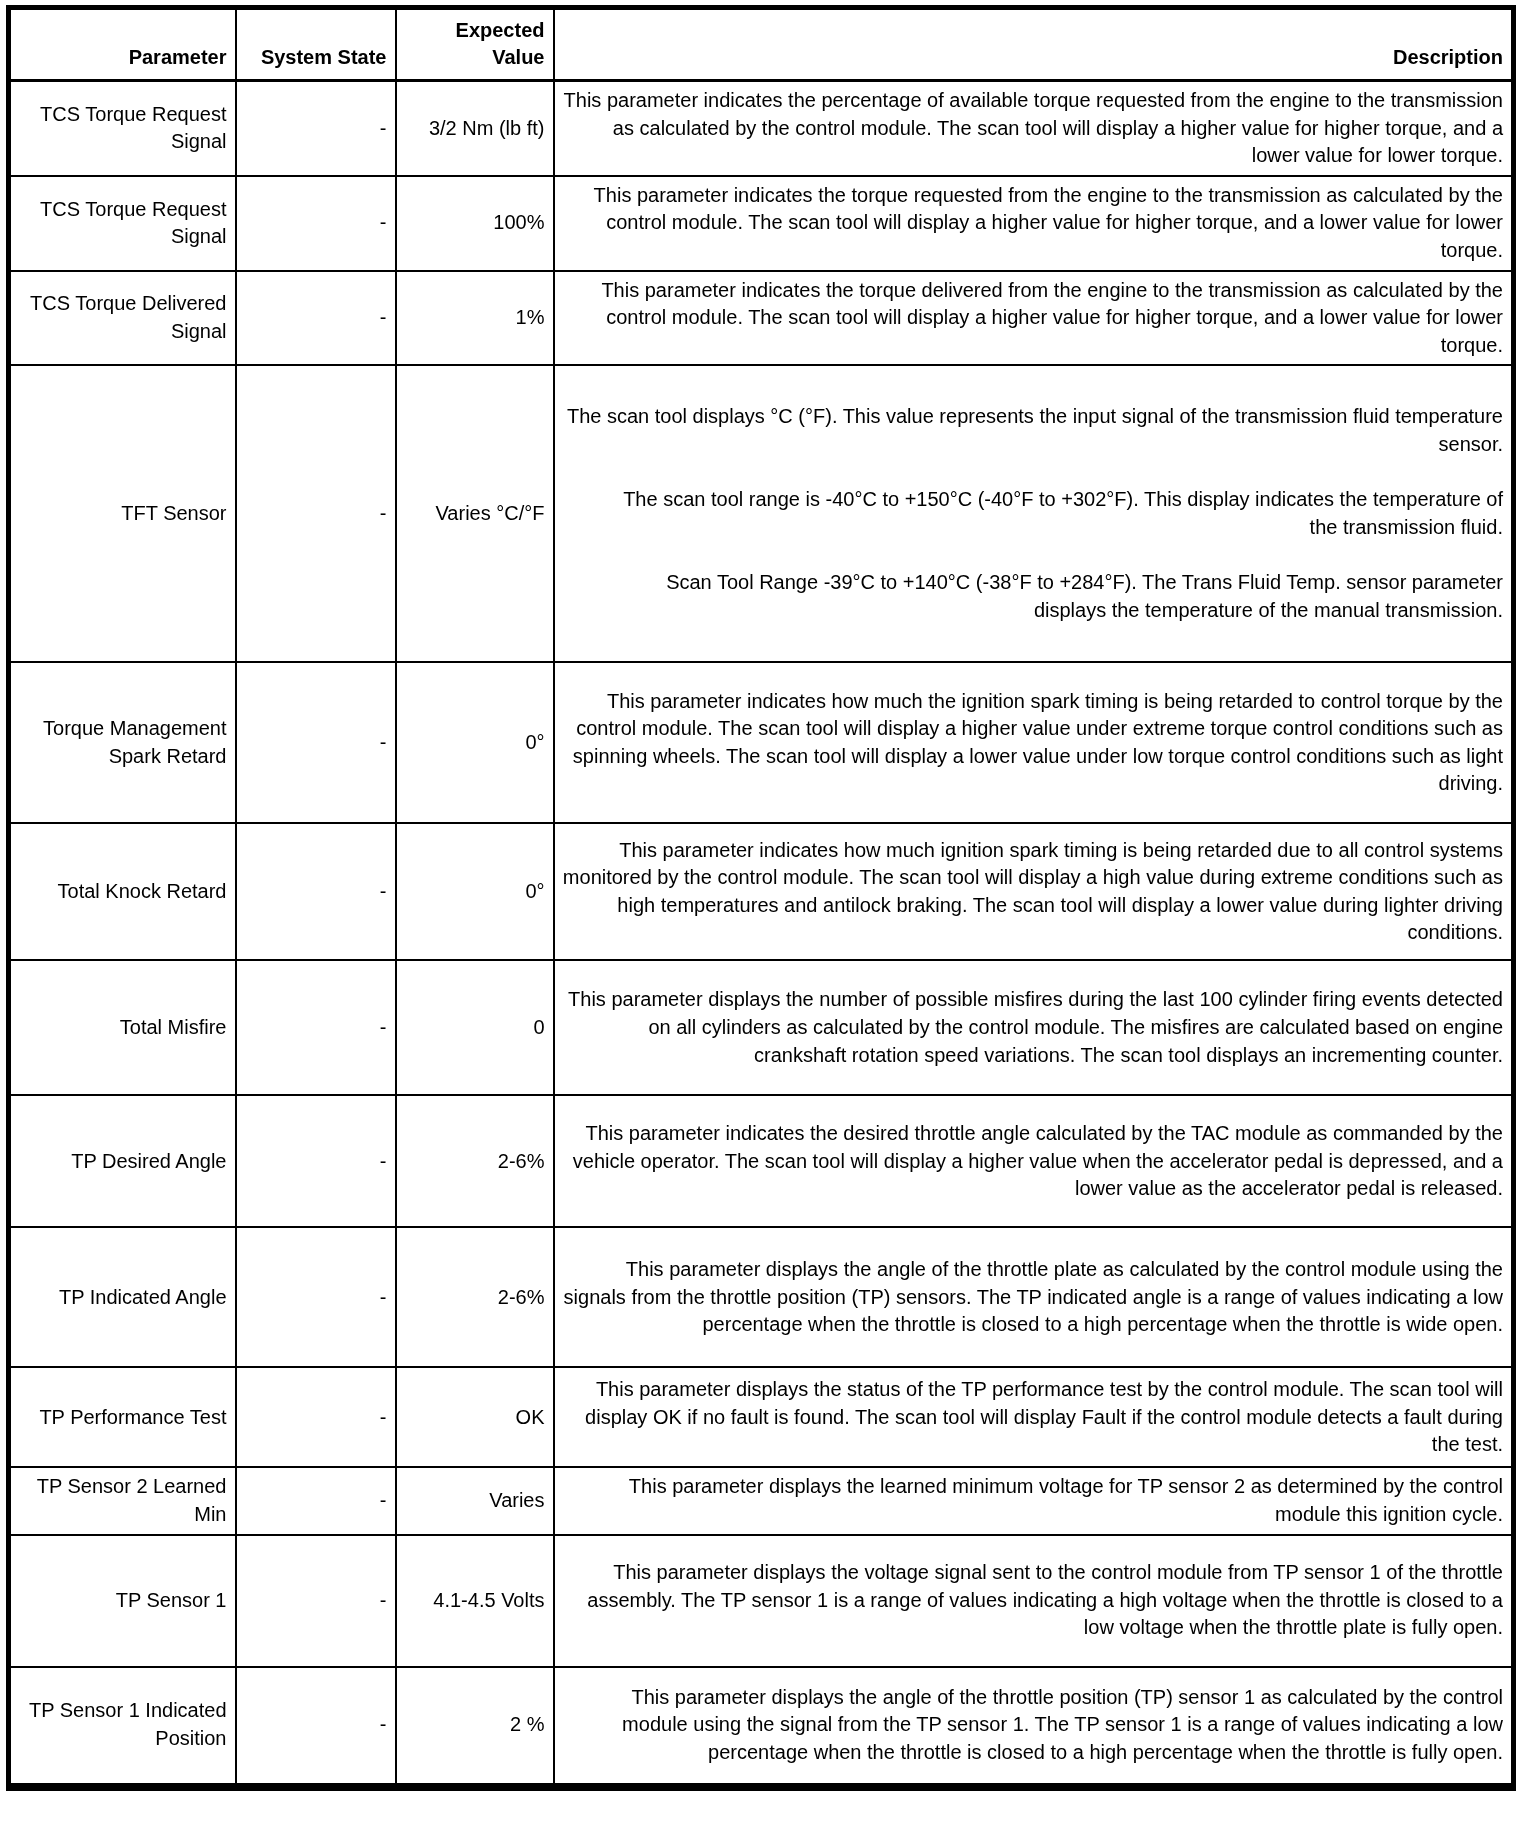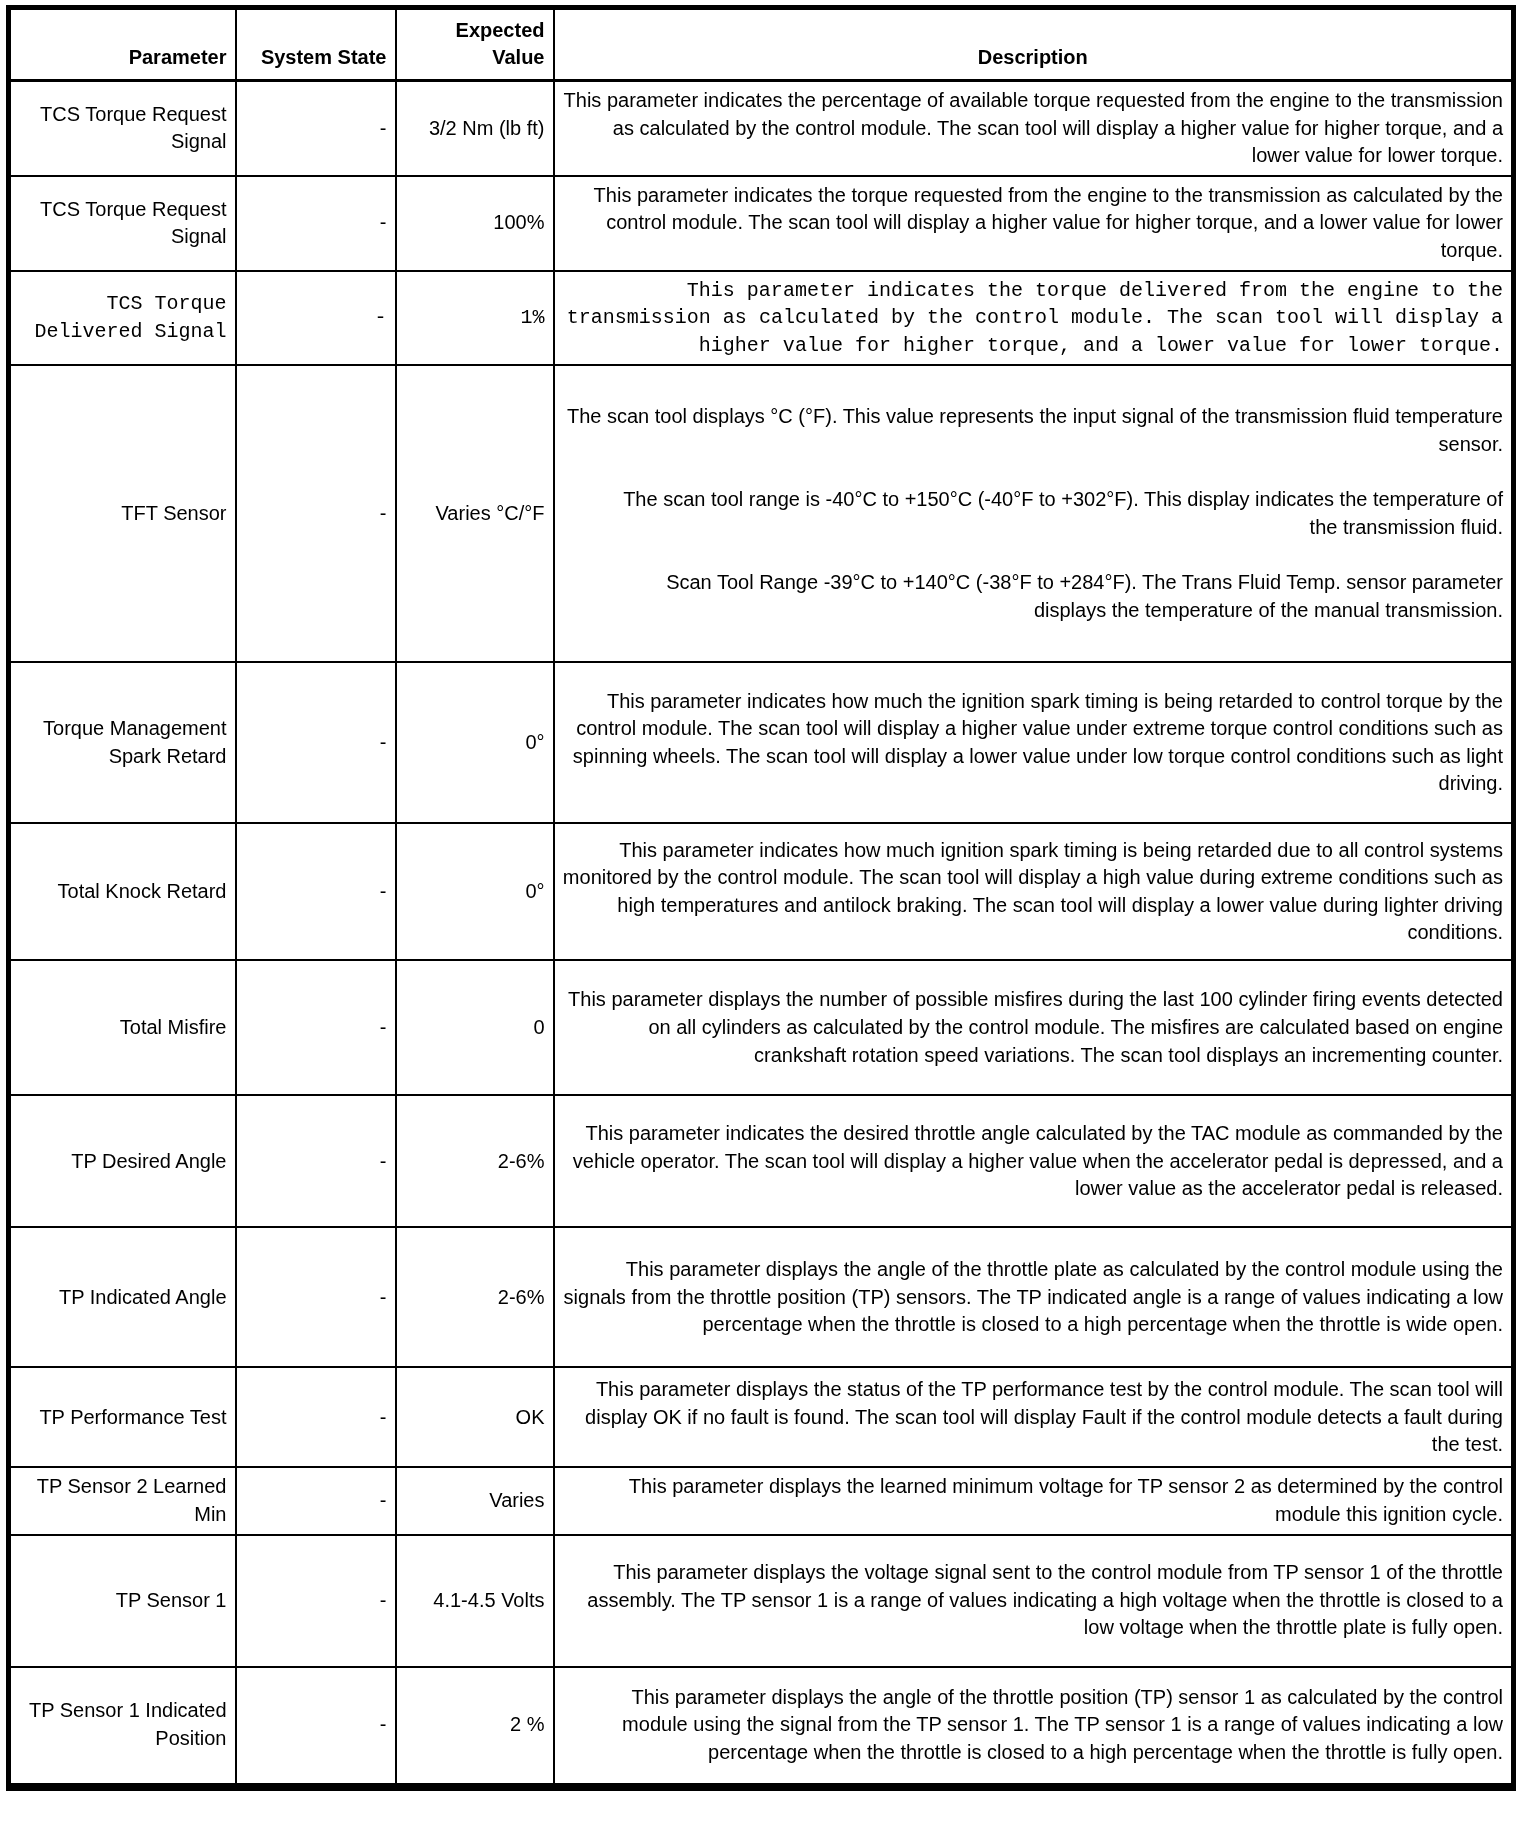--- a/index.html
+++ b/index.html
@@ -38,21 +38,21 @@
     text-align: right;
     word-wrap: break-word;
   }
   thead th {
     font-weight: bold;
     vertical-align: bottom;
     padding-bottom: 7px;
     border-bottom: 3px solid #000;
     height: 73px;
   }
-  thead th.center { text-align: center; margin-left: 18px; }
+  thead th.center { text-align: right; margin-left: 18px; }
   tbody td { vertical-align: middle; }
   td .para + .para { margin-top: 28px; margin-left: 40px; }
 </style>
 </head>
 <body>
 
 <div class="page">
   <table class="param-table">
     <colgroup>
       <col class="c-param">
@@ -78,21 +78,21 @@
           </td>
   </tr>
         <tr style="height: 84px;">
     <td>TCS Torque Request Signal</td>
     <td>-</td>
     <td>100%</td>
     <td>
             <div class="para">This parameter indicates the torque requested from the engine to the transmission as calculated by the control module. The scan tool will display a higher value for higher torque, and a lower value for lower torque.</div>
           </td>
   </tr>
-        <tr style="height: 84px; font-family: Liberation Mono, monospace;">
+        <tr style="height: 84px;">
     <td>TCS Torque Delivered Signal</td>
     <td>-</td>
     <td>1%</td>
     <td>
             <div class="para">This parameter indicates the torque delivered from the engine to the transmission as calculated by the control module. The scan tool will display a higher value for higher torque, and a lower value for lower torque.</div>
           </td>
   </tr>
         <tr style="height: 297px;">
     <td>TFT Sensor</td>
     <td>-</td>

